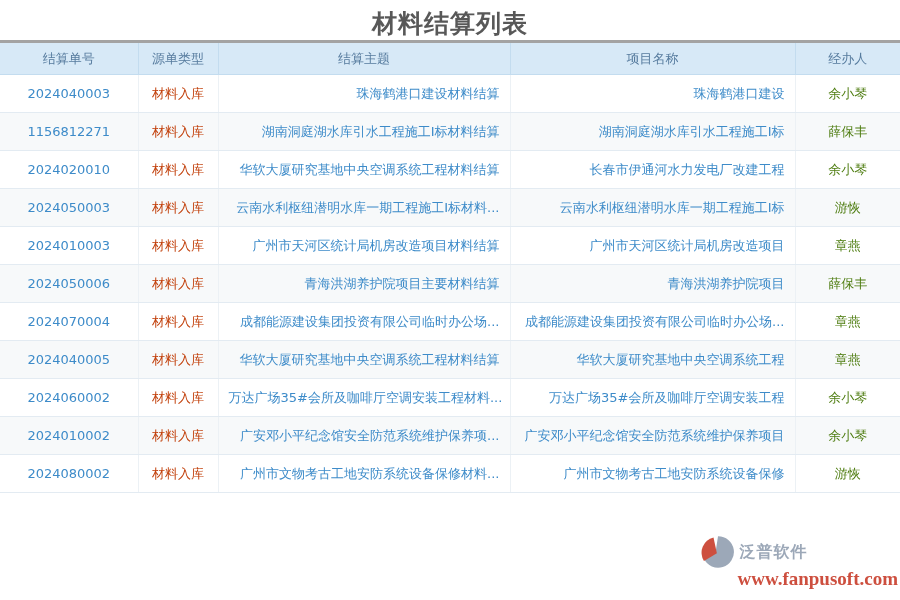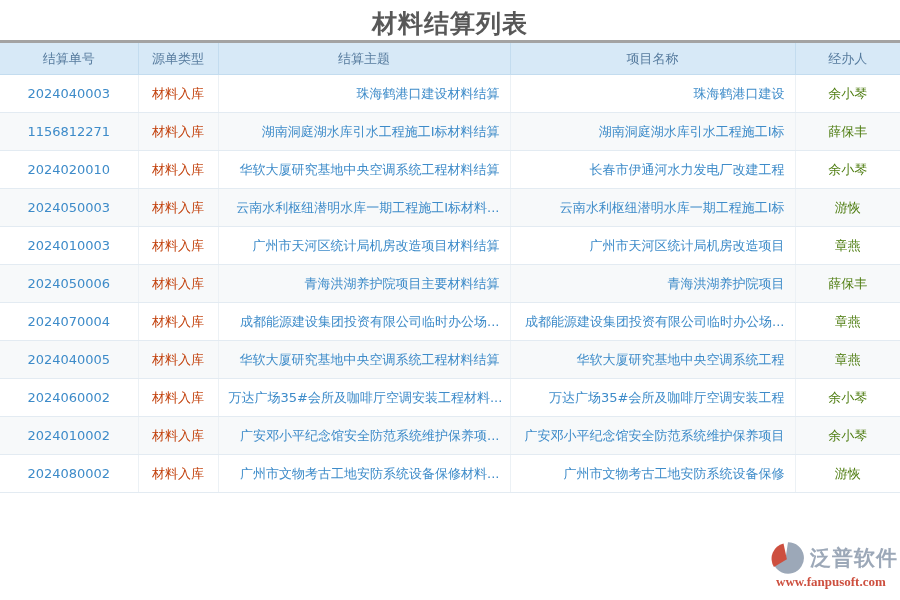--- a/index.html
+++ b/index.html
@@ -35,26 +35,26 @@
   td.c-subject,td.c-project{text-align:right;}
   a.cell-link{color:#3d8bc9;text-decoration:none;cursor:pointer;}
   .dark-text{color:#c2410c;}
   .handler-text{color:#4d7c0f;}
   .watermark{
     position:absolute;right:2px;bottom:10px;
     pointer-events:none;opacity:0.92;z-index:5;
   }
   .wm-top{display:flex;align-items:center;gap:4px;}
   .wm-brand{
-    font-size:21px;font-weight:bold;color:#94a1b2;letter-spacing:1px;
+    font-size:16px;font-weight:bold;color:#94a1b2;letter-spacing:1px;
   }
   .wm-url{
-    font-size:13px;font-weight:bold;color:#c9412f;
+    font-size:19px;font-weight:bold;color:#c9412f;
     font-family:"Liberation Serif","DejaVu Serif",serif;
-    margin-top:-2px;padding-left:6px;
+    margin-top:-2px;padding-left:6px;margin-left:32px;
   }
   .wm-logo{width:36px;height:36px;flex:0 0 auto;}
 </style>
 </head>
 <body>
 
 <div class="page-title">材料结算列表</div>
 
 <table class="settlement">
   <colgroup>

